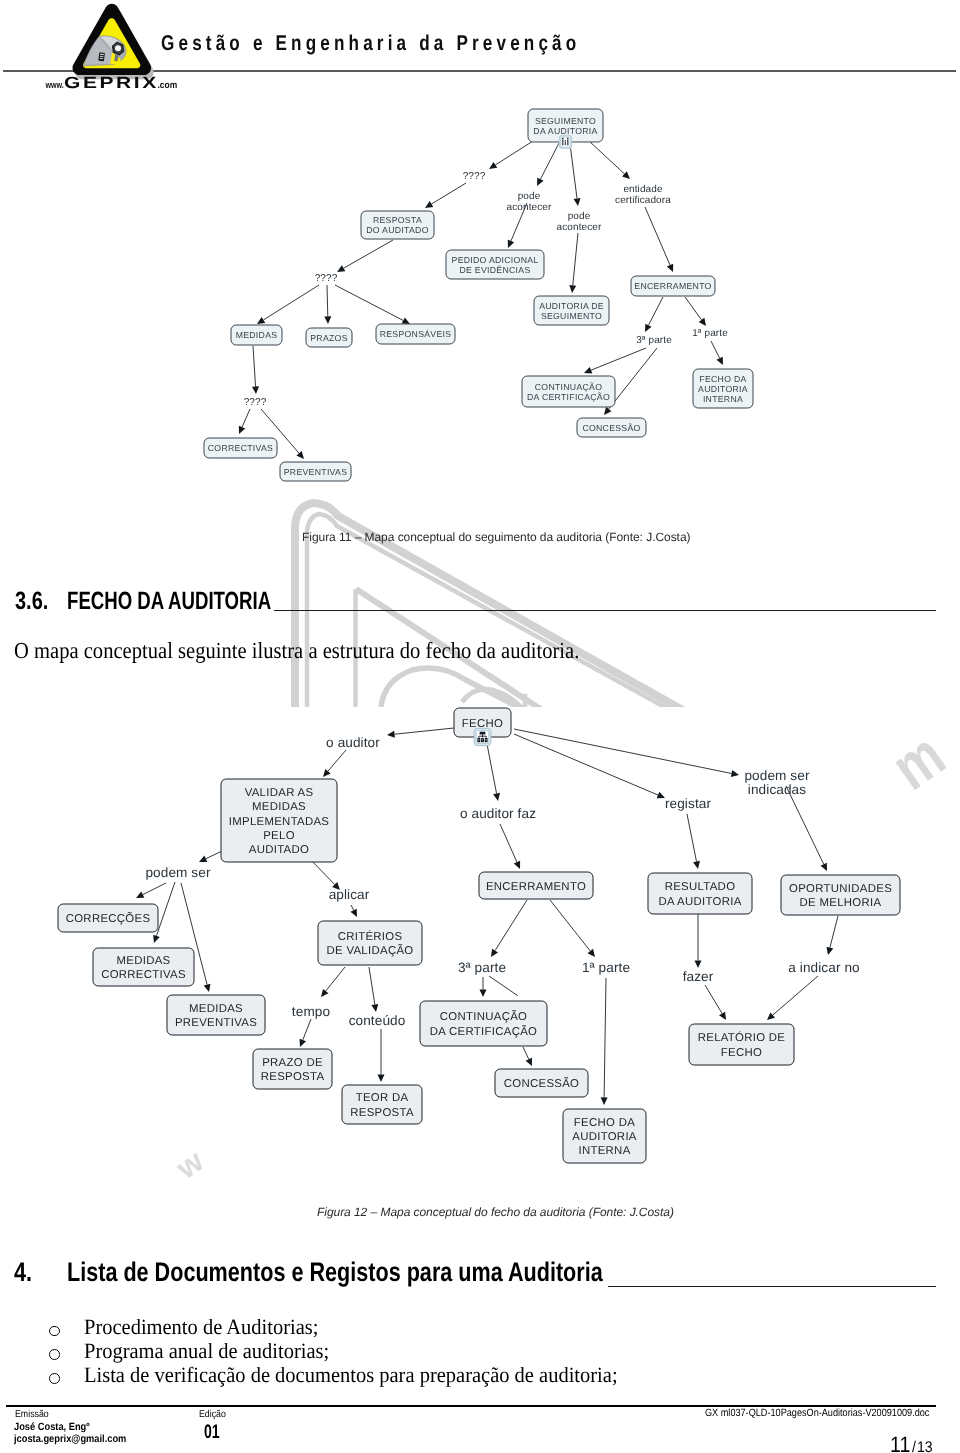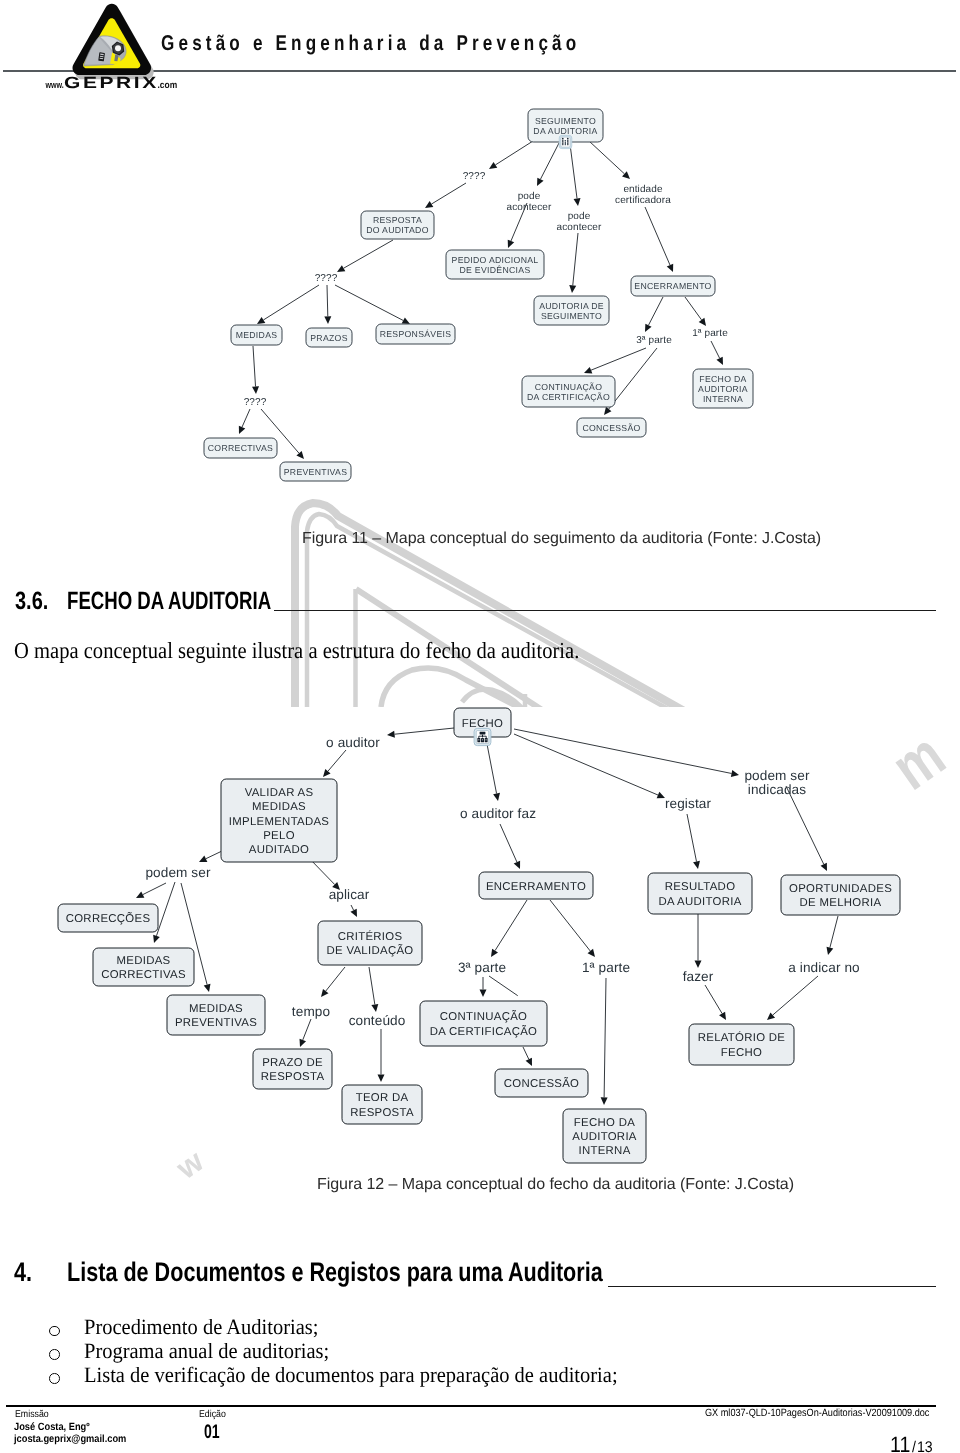--- a/index.html
+++ b/index.html
@@ -19,21 +19,21 @@
 
   
   .diagram{position:absolute;left:0;top:0;}
   .dnode rect{stroke-width:1px;}
   .dnode text{font-family:"Liberation Sans",sans-serif;letter-spacing:0.3px;}
   .dlabel text{font-family:"Liberation Sans",sans-serif;fill:#2a343c;letter-spacing:0.1px;}
   .dedge{stroke:#1d2328;stroke-width:0.9px;fill:none;}
   .dhead{fill:#12171b;stroke:none;}
 
   
-  .fig-caption{position:absolute;font-family:"Liberation Sans",sans-serif;font-size:16px;
+  .fig-caption{position:absolute;font-family:"Liberation Sans",sans-serif;font-size:12px;
      color:#2b2b2b;white-space:nowrap;letter-spacing:-0.05px;}
 
   
   .sec-head{position:absolute;font-family:"Liberation Sans",sans-serif;font-weight:bold;color:#000;white-space:nowrap;
      transform-origin:left top;}
   .sec-rule{position:absolute;height:1.2px;background:#1a1a1a;}
   .body-par{position:absolute;font-family:"Liberation Serif",serif;font-size:23px;color:#000;white-space:nowrap;
      transform-origin:left top;transform:scaleX(0.895);}
 
   
@@ -446,21 +446,21 @@
         <text x="840.5" y="891.9540000000001" text-anchor="middle" fill="#20272d" font-size="11.4">OPORTUNIDADES</text>
         <text x="840.5" y="906.254" text-anchor="middle" fill="#20272d" font-size="11.4">DE MELHORIA</text>
       </g>
       <g class="dnode">
         <rect x="689" y="1024" width="105" height="41" rx="5.2" ry="5.2" fill="#eaeef1" stroke="#1b2228"></rect>
         <text x="741.5" y="1041.454" text-anchor="middle" fill="#20272d" font-size="11.4">RELATÓRIO DE</text>
         <text x="741.5" y="1055.754" text-anchor="middle" fill="#20272d" font-size="11.4">FECHO</text>
       </g>
     </svg>
 
-  <div class="fig-caption" id="cap2" style="left:317px;top:1176px;">Figura 12 – Mapa conceptual do fecho da auditoria (Fonte: J.Costa)</div>
+  <div class="fig-caption" id="cap2" style="left:317px;top:1205px;font-style:italic;">Figura 12 – Mapa conceptual do fecho da auditoria (Fonte: J.Costa)</div>
 
   <div class="sec-head" style="left:14px;top:1257px;font-size:27px;transform:scaleX(0.80);">4.</div>
   <div class="sec-head" style="left:67px;top:1257px;font-size:27px;transform:scaleX(0.80);">Lista de Documentos e Registos para uma Auditoria</div>
   <div class="sec-rule" style="left:608px;top:1286px;width:328px;"></div>
 
   <div id="bullet-list">
       <div class="bul-mark" title="o" style="left: 49px; top: 1325.5px;"></div>
       <div class="bul-row" style="left: 84px; top: 1315px;">Procedimento de Auditorias;</div>
       <div class="bul-mark" title="o" style="left: 49px; top: 1349px;"></div>
       <div class="bul-row" style="left: 84px; top: 1338.5px;">Programa anual de auditorias;</div>

